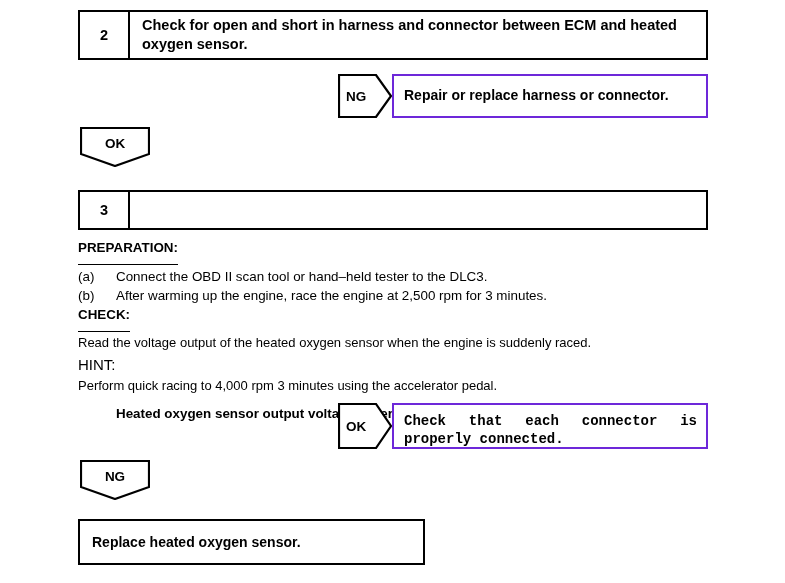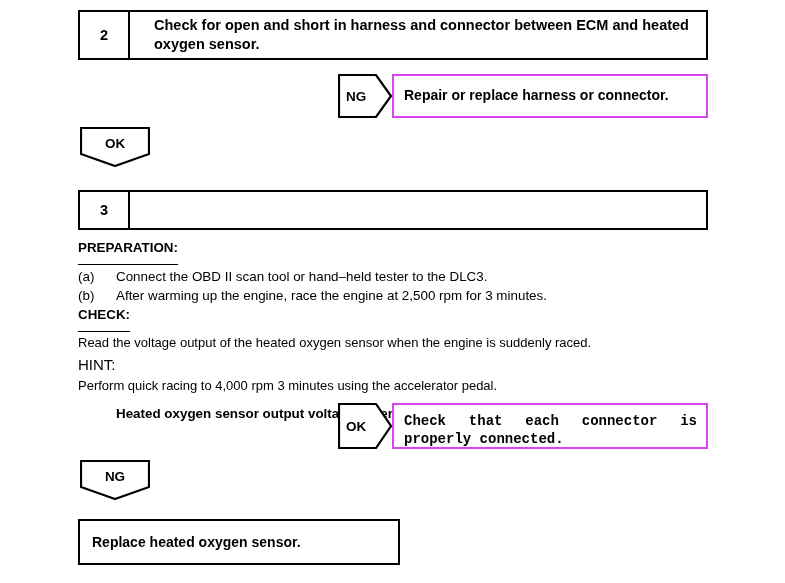--- a/index.html
+++ b/index.html
@@ -37,21 +37,20 @@
     font-size: 14.5px;
   }
   .step-text {
     flex: 1;
     display: flex;
     align-items: center;
     padding: 0 10px 0 12px;
     font-weight: bold;
     font-size: 14.5px;
     line-height: 1.28;
-    margin-left: 12px;
   }
 
   
   .result-row {
     position: absolute;
     display: flex;
     align-items: stretch;
   }
   .tag-arrow {
     position: relative;
@@ -68,21 +67,21 @@
   .tag-arrow .shape {
     position: absolute;
     left: 0; top: 0; right: 0; bottom: 0;
   }
   .tag-arrow .label {
     position: relative;
     z-index: 2;
   }
   .result-box {
     flex: 1;
-    border: 2px solid #d946ef;
+    border: 2px solid #6d28d9;
     background: #fff;
     box-sizing: border-box;
     display: flex;
     align-items: center;
     padding: 0 9px 0 10px;
     font-weight: bold;
     font-size: 14px;
     line-height: 1.28;
   }
   .result-box.justify {
@@ -238,17 +237,17 @@
     <div class="result-box justify">Check that each connector is properly connected.</div>
   </div>
 
   <div class="pent-down" style="left:80px; top:460px; width:70px; height:40px;">
     <svg class="shape" viewBox="0 0 70 40" preserveAspectRatio="none">
       <path d="M1,1 L69,1 L69,27 L35,39 L1,27 Z" fill="#ffffff" stroke="#000000" stroke-width="2.2"></path>
     </svg>
     <span class="label">NG</span>
   </div>
 
-  <div class="plain-box" style="left:78px; top:519px; width:322px; height:46px;">
+  <div class="plain-box" style="left:78px; top:519px; width:347px; height:46px;">
     <span>Replace heated oxygen sensor.</span>
   </div>
 
 </div>
 
 </body></html>

